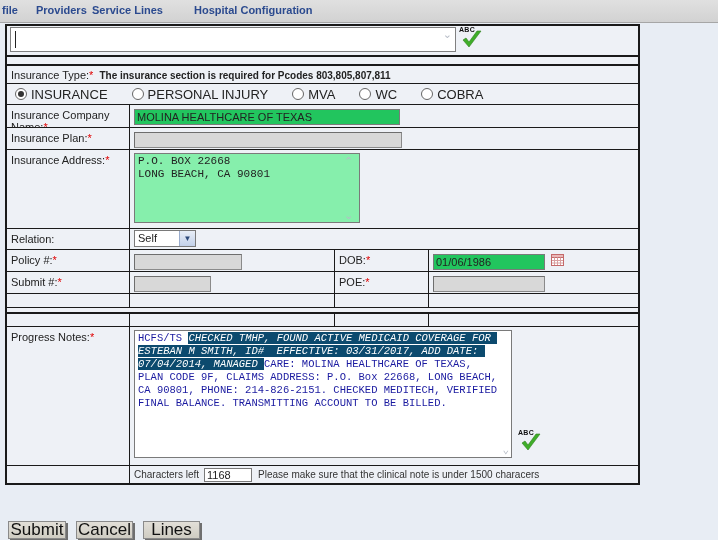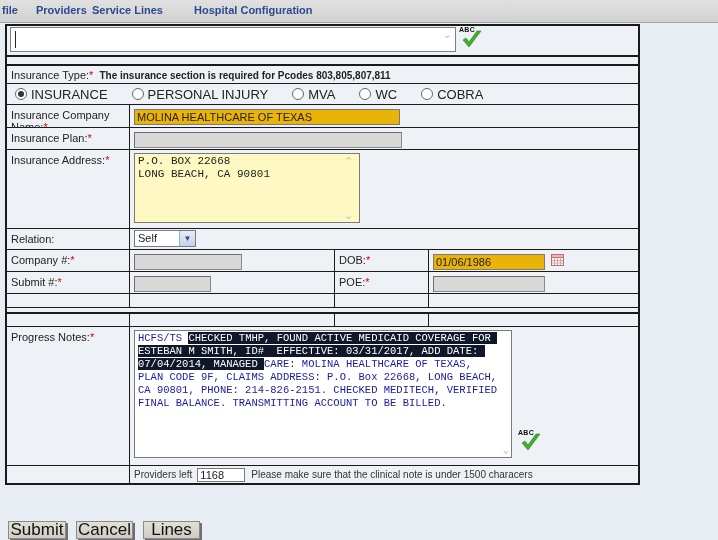--- a/index.html
+++ b/index.html
@@ -18,42 +18,42 @@
   .row-radios{height:21px;display:flex;align-items:center;padding-left:8px;font-size:13px;color:#222;box-sizing:border-box;}
   .radio-opt{display:flex;align-items:center;margin-right:24px;cursor:pointer;}
   .radio-circle{width:10px;height:10px;border-radius:50%;border:1px solid #666;background:#fff;margin-right:4px;position:relative;flex:0 0 auto;}
   .radio-opt.checked .radio-circle::after{content:"";position:absolute;left:2px;top:2px;width:6px;height:6px;border-radius:50%;background:#333;}
 
   .frow{display:grid;grid-template-columns:123px 1fr;}
   .frow4{display:grid;grid-template-columns:123px 205px 94px 1fr;}
   .lcell{border-right:1px solid #1a1a1a;padding:4px 12px 0 4px;font-size:11px;color:#222;box-sizing:border-box;}
   .fcell{position:relative;padding:2px 0 0 4px;box-sizing:border-box;}
   .req{color:#e00000;}
-  .tin{font-family:"Liberation Sans",sans-serif;font-size:11px;color:#222;background:#eab308;border:1px solid #7a7a7a;height:16px;box-sizing:border-box;padding:1px 2px;}
+  .tin{font-family:"Liberation Sans",sans-serif;font-size:11px;color:#222;background:#22c55e;border:1px solid #7a7a7a;height:16px;box-sizing:border-box;padding:1px 2px;}
   .tin:disabled,.tin.dis{background:#d8d8d8;border:1px solid #8a8a8a;border-top-color:#6e6e6e;border-left-color:#6e6e6e;}
   .row-company{height:22px;} .row-plan{height:21px;} .row-address{height:78px;}
   .row-relation{height:20px;} .row-ph{height:21px;} .row-pn{height:21px;} .row-gn{height:21px;}
   .row-emptyA{height:13px;} .row-thin{height:4px;border-bottom-width:2px;} .row-emptyB{height:12px;}
   .row-notes{height:138px;} .row-chars{height:17px;}
   .ecell{border-right:1px solid #1a1a1a;}
   .ecell:last-child{border-right:none;}
 
-  .addrbox{position:relative;width:226px;height:70px;background:#fef9c3;border:1px solid #7a7a7a;font-family:"Liberation Mono","DejaVu Sans Mono",monospace;font-size:11px;line-height:13px;color:#222;padding:1px 14px 1px 3px;box-sizing:border-box;white-space:pre-wrap;resize:none;overflow:hidden;}
+  .addrbox{position:relative;width:226px;height:70px;background:#86efac;border:1px solid #7a7a7a;font-family:"Liberation Mono","DejaVu Sans Mono",monospace;font-size:11px;line-height:13px;color:#222;padding:1px 14px 1px 3px;box-sizing:border-box;white-space:pre-wrap;resize:none;overflow:hidden;}
   .chev{position:absolute;color:#b6bcc6;font-size:11px;line-height:10px;right:2px;}
   .chev.up{top:2px;} .chev.dn{bottom:2px;}
 
   .selbox{position:relative;width:62px;height:17px;background:#fff;border:1px solid #7a7a7a;box-sizing:border-box;font-size:11px;color:#222;cursor:pointer;}
   .selbox .selval{position:absolute;left:3px;top:1px;}
   .selarrow{position:absolute;right:0;top:0;width:15px;height:15px;background:linear-gradient(#e8eef7,#c3d1e9);border-left:1px solid #9aaccd;color:#3a5franchise;display:flex;align-items:center;justify-content:center;}
   .selarrow span{font-size:8px;color:#2e4a7a;}
 
   .calicon{position:absolute;cursor:pointer;}
 
   .notesbox{position:relative;width:378px;height:128px;background:#fff;border:1px solid #7a7a7a;font-family:"Liberation Mono","DejaVu Sans Mono",monospace;font-size:10.5px;line-height:13px;color:#1a1aa0;padding:1px 12px 1px 3px;box-sizing:border-box;white-space:pre-wrap;word-break:break-word;overflow:hidden;}
-  .notesbox .sel{background:#0f172a;color:#ffffff;}
+  .notesbox .sel{background:#0c4a6e;color:#ffffff;font-style:italic;}
 
   .abcicon{position:relative;width:27px;height:27px;cursor:pointer;}
   .abcicon .abctxt{position:absolute;left:0;top:0;font-size:7px;font-weight:bold;color:#111;letter-spacing:.3px;}
   .abcicon svg{position:absolute;left:2px;top:4px;}
 
   .topta{position:absolute;left:3px;top:1px;width:446px;height:25px;background:#fff;border:1px solid #808080;box-sizing:border-box;}
   .caret{position:absolute;left:4px;top:3px;width:1px;height:17px;background:#222;}
   .topta .chev{top:1px;right:3px;}
 
   .row-chars .content{display:flex;align-items:center;font-size:10px;color:#333;}
@@ -149,21 +149,21 @@
         <span class="selval">Self</span>
         <span class="selarrow">
             <span>▼</span>
           </span>
       </div>
     </div>
   </div>
 
 
   <div class="row row-pn frow4">
-    <div class="lcell ecell"><span>Company #:</span><span class="req">*</span></div>
+    <div class="lcell ecell"><span>Policy #:</span><span class="req">*</span></div>
     <div class="fcell ecell">
       <input class="tin dis" style="width: 108px;" disabled="" value="">
     </div>
     <div class="lcell ecell"><span>DOB:</span><span class="req">*</span></div>
     <div class="fcell">
       <input class="tin" style="width: 112px;" value="01/06/1986">
       <svg class="calicon" style="left:122px;top:3px;" width="13" height="13" viewBox="0 0 13 13">
         <rect x="0.5" y="1.5" width="12" height="11" fill="#fff" stroke="#c46a6a"></rect>
         <rect x="0.5" y="1.5" width="12" height="3" fill="#e9b8b8" stroke="#c46a6a"></rect>
         <line x1="3.5" y1="4.5" x2="3.5" y2="12" stroke="#d9a0a0"></line>
@@ -211,21 +211,21 @@
         <svg width="22" height="20" viewBox="0 0 22 20">
           <path d="M2 10 L8 17 L20 1 L16 1 L8 12 L5 8 Z" fill="#3fae29" stroke="#2f7d1d" stroke-width="0.6"></path>
         </svg>
       </div>
     </div>
   </div>
 
   <div class="row row-chars frow" style="border-bottom:none;">
     <div class="lcell"></div>
     <div class="fcell content" style="padding-top:0;">
-      <span>Providers left</span>
+      <span>Characters left</span>
       <input class="charin" value="1168" style="">
       <span class="hint">Please make sure that the clinical note is under 1500 characers</span>
     </div>
   </div>
 </div>
 
 <div class="btn btn-submit">Submit</div>
 <div class="btn btn-cancel">Cancel</div>
 <div class="btn btn-reset">Lines</div>
 

